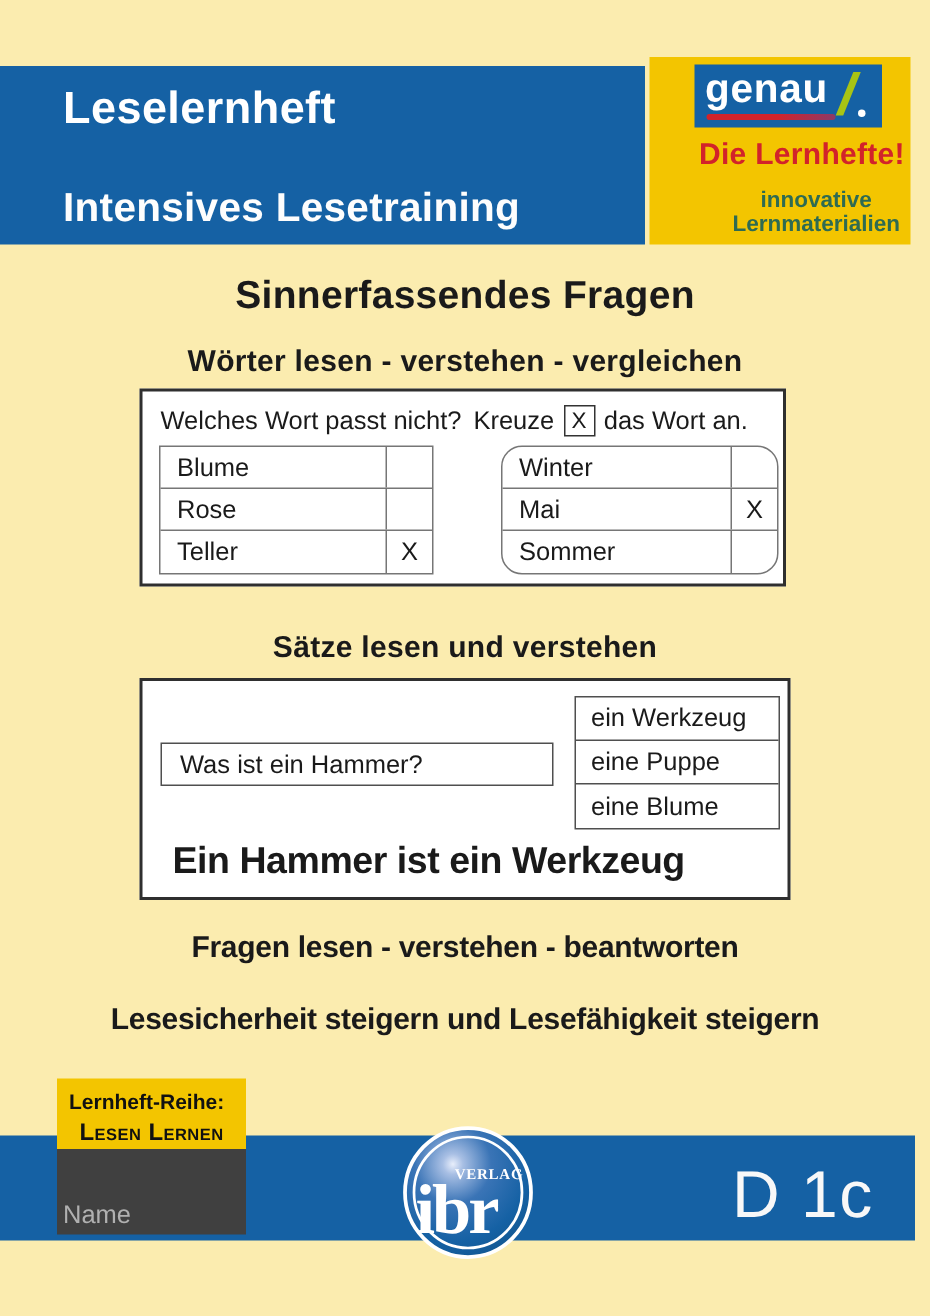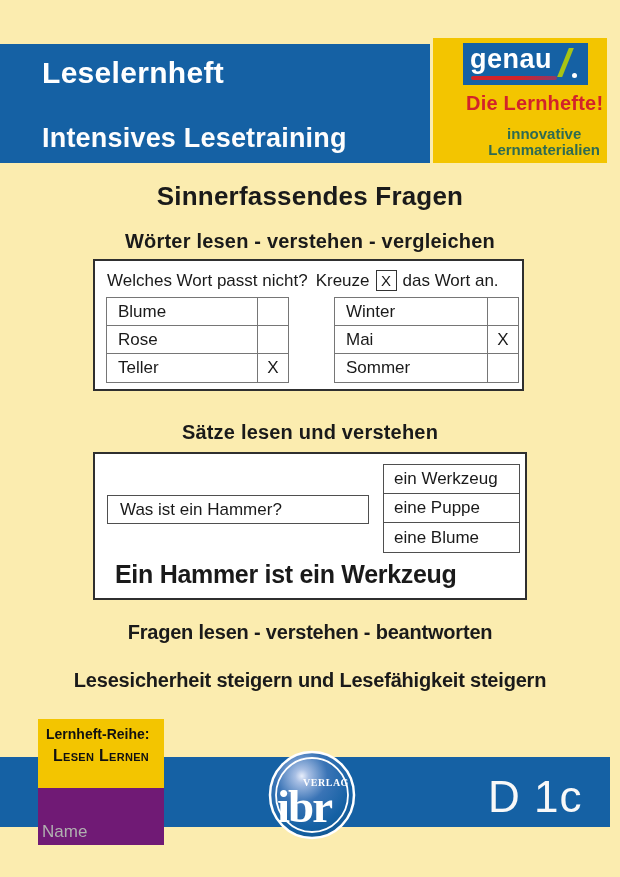--- a/index.html
+++ b/index.html
@@ -37,39 +37,39 @@
   .wbox { position:absolute; background:#fff; border:2px solid #2f2f2f; }
   #box1 { left:93px; top:259px; width:431px; height:132px; }
   #box2 { left:93px; top:452px; width:434px; height:148px; }
 
   .instruction { position:absolute; left:12px; top:9px; display:flex; align-items:center; font-size:17px; }
   .instruction .gap2 { margin-left:8px; }
   .xbox { display:inline-flex; width:21px; height:21px; border:1.5px solid #333; align-items:center; justify-content:center; font-size:15px; margin:0 6px; }
 
   .wtable { position:absolute; border:1px solid #767676; background:#fff; }
   #wtable-left { left:11px; top:36px; width:183px; }
-  #wtable-right { left:239px; top:36px; width:185px; }
+  #wtable-right { left:239px; top:36px; width:185px;border-radius:14px; }
   .wrow { display:flex; height:28px; border-bottom:1px solid #767676; }
   .wrow:last-child { border-bottom:none; }
   .wword { flex:1; border-right:1px solid #767676; display:flex; align-items:center; padding-left:11px; font-size:17px; }
   .wmark { width:30px; display:flex; align-items:center; justify-content:center; font-size:17px; }
 
   .question-box { position:absolute; left:12px; top:41px; width:262px; height:29px; border:1.5px solid #4f4f4f; display:flex; align-items:center; padding-left:12px; font-size:17px; }
   .otable { position:absolute; left:288px; top:10px; width:137px; border:1.5px solid #4f4f4f; }
   .orow { height:29px; border-bottom:1.5px solid #4f4f4f; display:flex; align-items:center; padding-left:10px; font-size:17px; }
   .orow:last-child { border-bottom:none; }
   .answer-line { position:absolute; left:20px; top:106px; font-size:25px; font-weight:600; letter-spacing:-0.3px; }
 
   
   .bottom-band { position:absolute; left:0; top:757px; width:610px; height:70px; background:#1561A4; }
   .series-box { position:absolute; left:38px; top:719px; width:126px; }
-  .series-yellow { position:relative; height:69px; background:#F3C500; }
+  .series-yellow { position:relative; height:47px; background:#F3C500; }
   .series-label { position:absolute; left:8px; top:7px; font-size:14px; font-weight:600; color:#111; }
   .series-name { position:absolute; left:0; right:0; top:28px; text-align:center; font-variant:small-caps; font-weight:bold; font-size:16px; letter-spacing:0.3px; color:#111; }
-  .series-white { position:relative; height:57px; background:#701a75;padding-left:24px; }
+  .series-white { position:relative; height:57px; background:#404040;padding-left:24px; }
   .name-text { position:absolute; left:4px; bottom:3px; color:#b0b0b0; font-size:17px; }
 
   .ibr-logo { position:absolute; left:268px; top:750px; width:88px; height:90px; }
   .code-text { position:absolute; left:488px; top:775px; color:#f8f8f8; font-size:44px; line-height:1; letter-spacing:1px; }
 </style>
 </head>
 <body>
 
 <div class="page">
 

